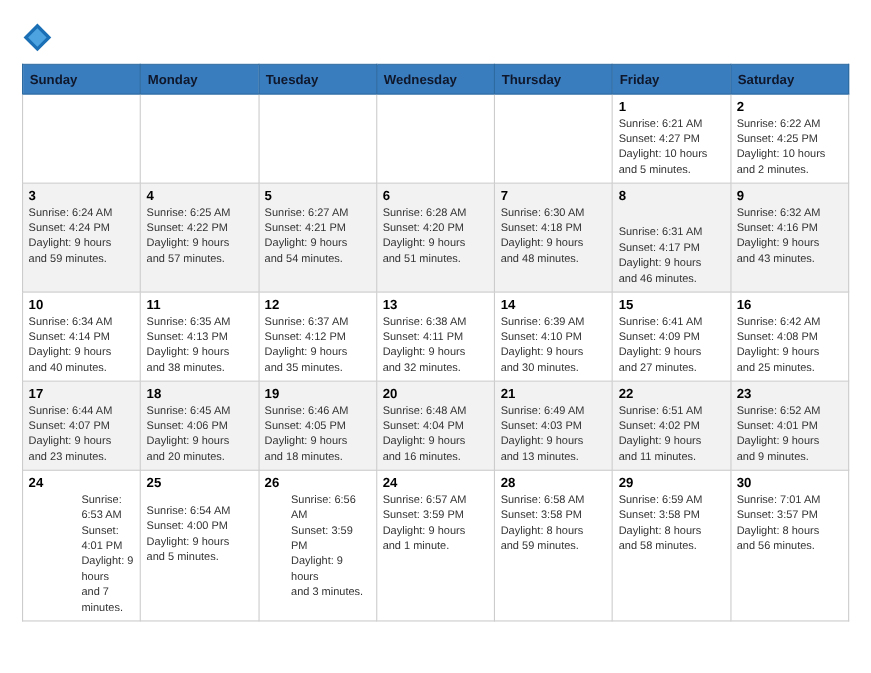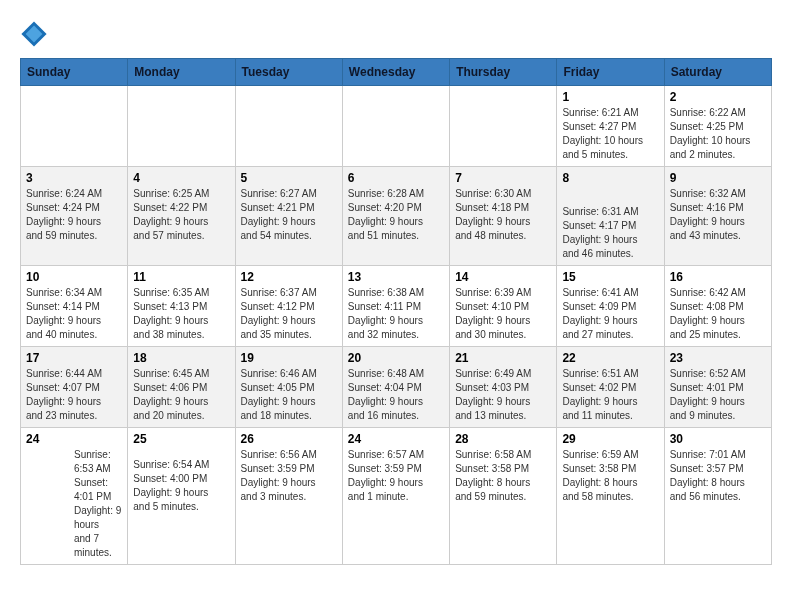--- a/index.html
+++ b/index.html
@@ -309,21 +309,21 @@
         </td>
         <td>
           <span class="day-number">25</span>
           <div class="day-info" style="white-space: pre-line; margin-top: 12px;">Sunrise: 6:54 AM
 Sunset: 4:00 PM
 Daylight: 9 hours
 and 5 minutes.</div>
         </td>
         <td>
           <span class="day-number">26</span>
-          <div class="day-info" style="white-space: pre-line;">Sunrise: 6:56 AM
+          <div class="day-info" style="white-space: pre-line; margin-left: 24px;">Sunrise: 6:56 AM
 Sunset: 3:59 PM
 Daylight: 9 hours
 and 3 minutes.</div>
         </td>
         <td>
           <span class="day-number">24</span>
           <div class="day-info" style="white-space: pre-line;">Sunrise: 6:57 AM
 Sunset: 3:59 PM
 Daylight: 9 hours
 and 1 minute.</div>

